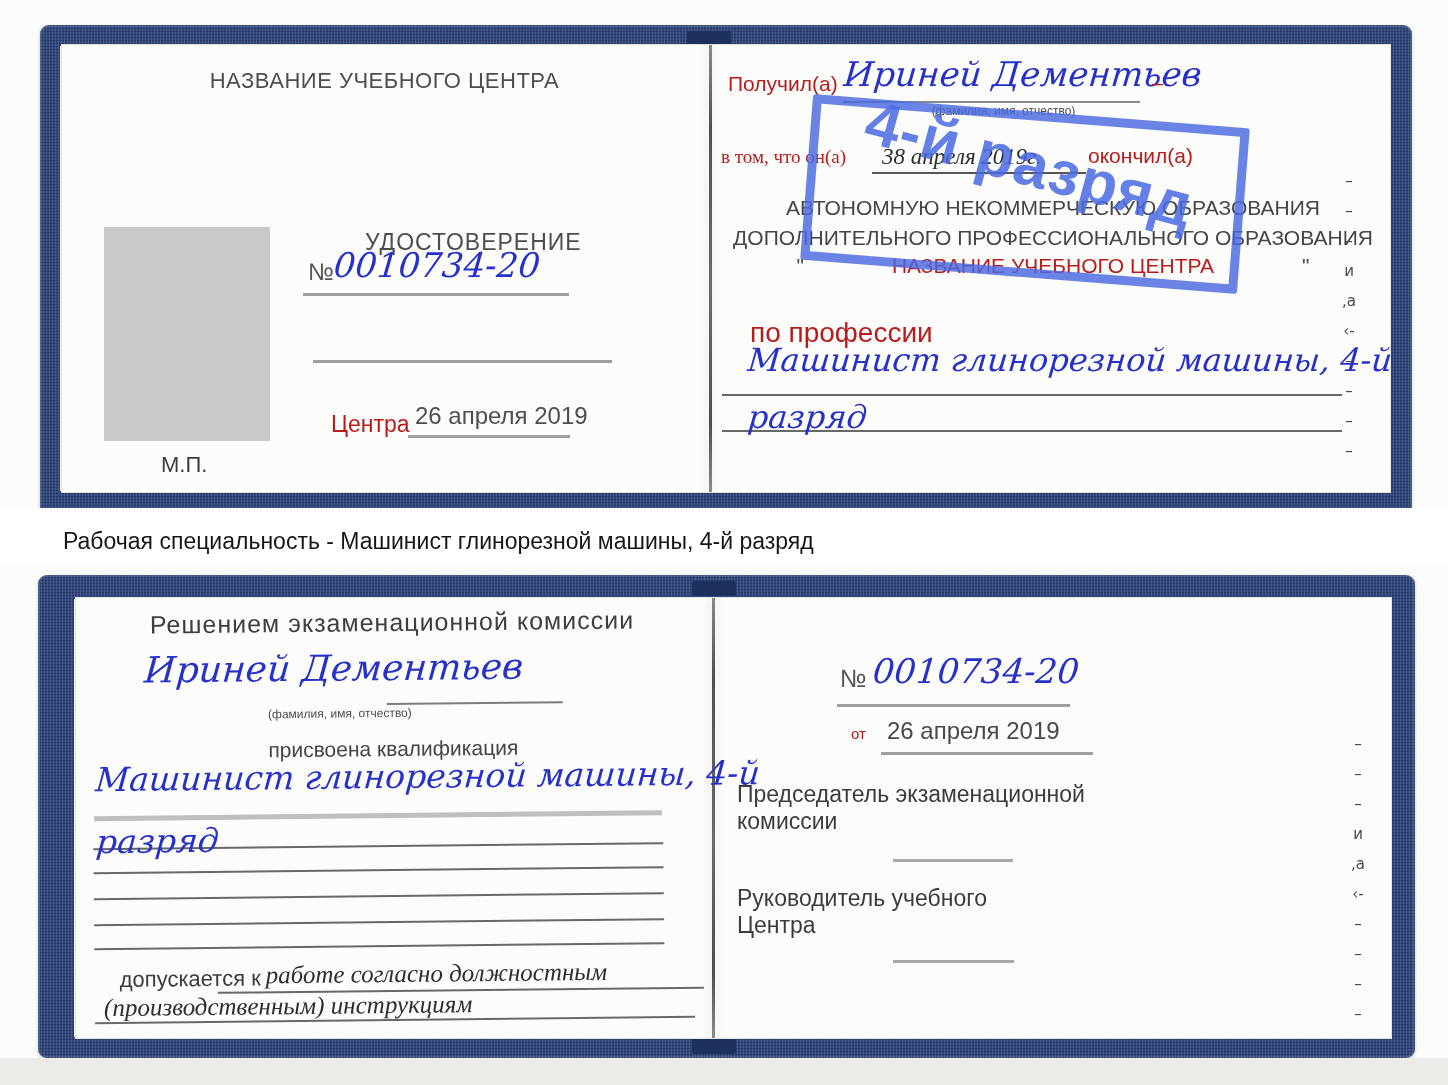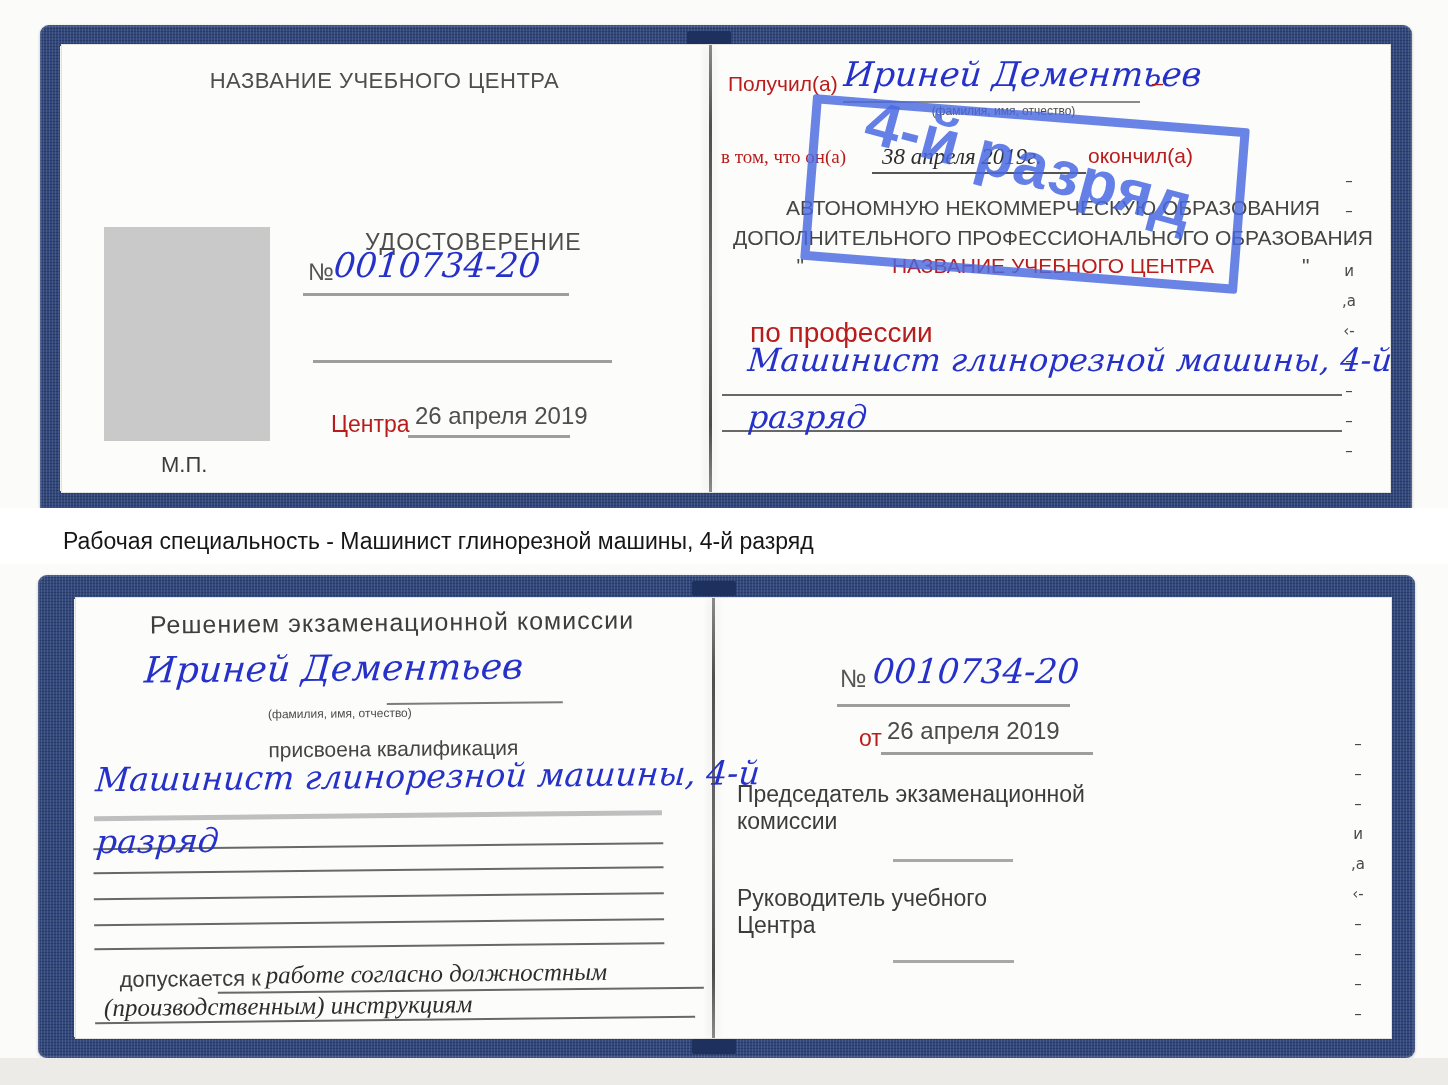--- a/index.html
+++ b/index.html
@@ -182,21 +182,21 @@
       <div class="abs ti" style="left:26px;top:393px;font-size:25px;">(производственным) инструкциям</div>
       <div class="ln ln-thin" style="left:17px;top:421px;width:600px;"></div>
     </div>
 
     <div class="page" style="left:643px;width:672px;">
 
       <div class="abs lb" style="left:121px;top:66px;font-size:25px;color:#565656;">№</div>
       <div class="abs hw" style="left:154px;top:56px;font-size:34px;">0010734-20</div>
       <div class="ln" style="left:118px;top:106px;width:233px;"></div>
 
-      <div class="abs lb" style="left:132px;top:127px;font-size:23px;margin-left:8px;">от</div>
+      <div class="abs lb" style="left:132px;top:127px;font-size:15px;">от</div>
       <div class="abs lb" style="left:168px;top:119px;font-size:24px;color:#4a4a4a;">26 апреля 2019</div>
       <div class="ln" style="left:162px;top:154px;width:212px;"></div>
 
       <div class="abs lb lb-dark" style="left:18px;top:183px;font-size:23px;">Председатель экзаменационной</div>
       <div class="abs lb lb-dark" style="left:18px;top:210px;font-size:23px;">комиссии</div>
       <div class="ln ln-sig" style="left:174px;top:261px;width:120px;"></div>
 
       <div class="abs lb lb-dark" style="left:18px;top:287px;font-size:23px;">Руководитель учебного</div>
       <div class="abs lb lb-dark" style="left:18px;top:314px;font-size:23px;">Центра</div>
       <div class="ln ln-sig" style="left:174px;top:362px;width:121px;"></div>

